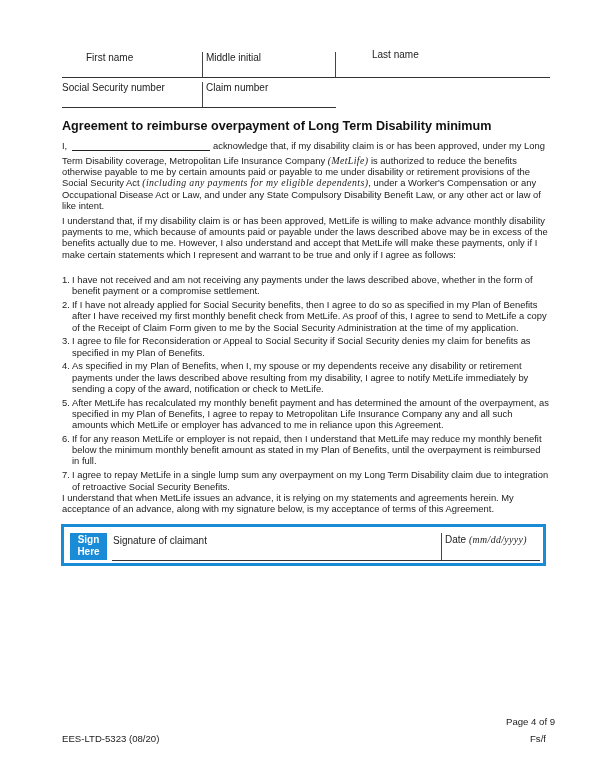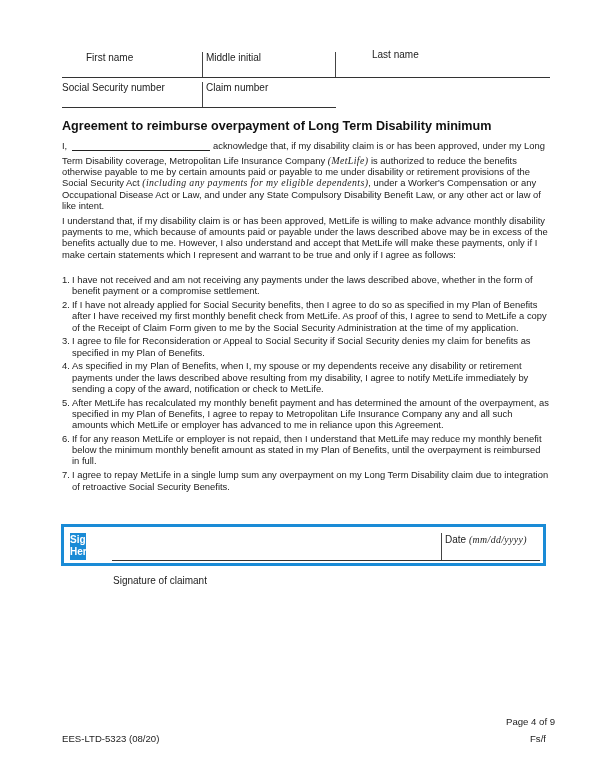--- a/index.html
+++ b/index.html
@@ -18,21 +18,21 @@
   .ital { font-family:"Liberation Serif", serif; font-style:italic; letter-spacing:0.4px; font-size:9.8px; }
 
   .blank-line { position:absolute; left:72px; top:150px; width:138px; height:1px; background:#222; }
 
   ol.items { position:absolute; left:62px; top:274px; width:488px; margin:0; padding:0; list-style:none; font-size:9.4px; line-height:11.2px; }
   ol.items li { position:relative; padding-left:10px; margin-bottom:2.7px; }
   ol.items li .num { position:absolute; left:0; top:0; }
 
   .sign-box { position:absolute; left:61px; top:524px; width:485px; height:42px;
               border:3px solid #1a8bd6; box-sizing:border-box; }
-  .sign-badge { position:absolute; left:70px; top:533px; width:16px; height:27px;
+  .sign-badge { position:absolute; left:70px; top:533px; width:37px; height:27px;
                 background:#1a8bd6; color:#fff; font-weight:bold; font-size:10px; line-height:12px;
                 text-align:center; padding-top:1px; box-sizing:border-box; }
   .footer { position:absolute; font-size:9.6px; color:#222; }
 </style>
 </head>
 <body>
 
 <div class="page">
 
   <div class="field" style="left:62px;top:52px;margin-left:24px;">First name</div>
@@ -64,27 +64,28 @@
   <ol class="items">
     <li><span class="num">1.</span><span>I have not received and am not receiving any payments under the laws described above, whether in the form of benefit payment or a compromise settlement.</span></li>
     <li><span class="num">2.</span><span>If I have not already applied for Social Security benefits, then I agree to do so as specified in my Plan of Benefits after I have received my first monthly benefit check from MetLife. As proof of this, I agree to send to MetLife a copy of the Receipt of Claim Form given to me by the Social Security Administration at the time of my application.</span></li>
     <li><span class="num">3.</span><span>I agree to file for Reconsideration or Appeal to Social Security if Social Security denies my claim for benefits as specified in my Plan of Benefits.</span></li>
     <li><span class="num">4.</span><span>As specified in my Plan of Benefits, when I, my spouse or my dependents receive any disability or retirement payments under the laws described above resulting from my disability, I agree to notify MetLife immediately by sending a copy of the award, notification or check to MetLife.</span></li>
     <li><span class="num">5.</span><span>After MetLife has recalculated my monthly benefit payment and has determined the amount of the overpayment, as specified in my Plan of Benefits, I agree to repay to Metropolitan Life Insurance Company any and all such amounts which MetLife or employer has advanced to me in reliance upon this Agreement.</span></li>
     <li><span class="num">6.</span><span>If for any reason MetLife or employer is not repaid, then I understand that MetLife may reduce my monthly benefit below the minimum monthly benefit amount as stated in my Plan of Benefits, until the overpayment is reimbursed in full.</span></li>
     <li><span class="num">7.</span><span>I agree to repay MetLife in a single lump sum any overpayment on my Long Term Disability claim due to integration of retroactive Social Security Benefits.</span></li>
   </ol>
 
+  <div class="txt" style="top:492px;">I understand that when MetLife issues an advance, it is relying on my statements and agreements herein. My acceptance of an advance, along with my signature below, is my acceptance of terms of this Agreement.</div>
 
   <div class="sign-box"></div>
   <div class="sign-badge">
     <div>Sign</div>
     <div>Here</div>
   </div>
-  <div class="field" style="left:113px;top:535px;margin-top:40px;">Signature of claimant</div>
+  <div class="field" style="left:113px;top:535px;">Signature of claimant</div>
   <div class="hline" style="left:112px;top:560px;width:428px;"></div>
   <div class="vline" style="left:441px;top:533px;height:27px;"></div>
   <div class="field" style="left:445px;top:534px;">
     <span>Date </span><span class="ital">(mm/dd/yyyy)</span>
   </div>
 
   <div class="footer" style="left:506px;top:716px;">Page  4 of 9</div>
   <div class="footer" style="left:62px;top:733px;">EES-LTD-5323 (08/20)</div>
   <div class="footer" style="left:530px;top:733px;">Fs/f</div>
 </div>

